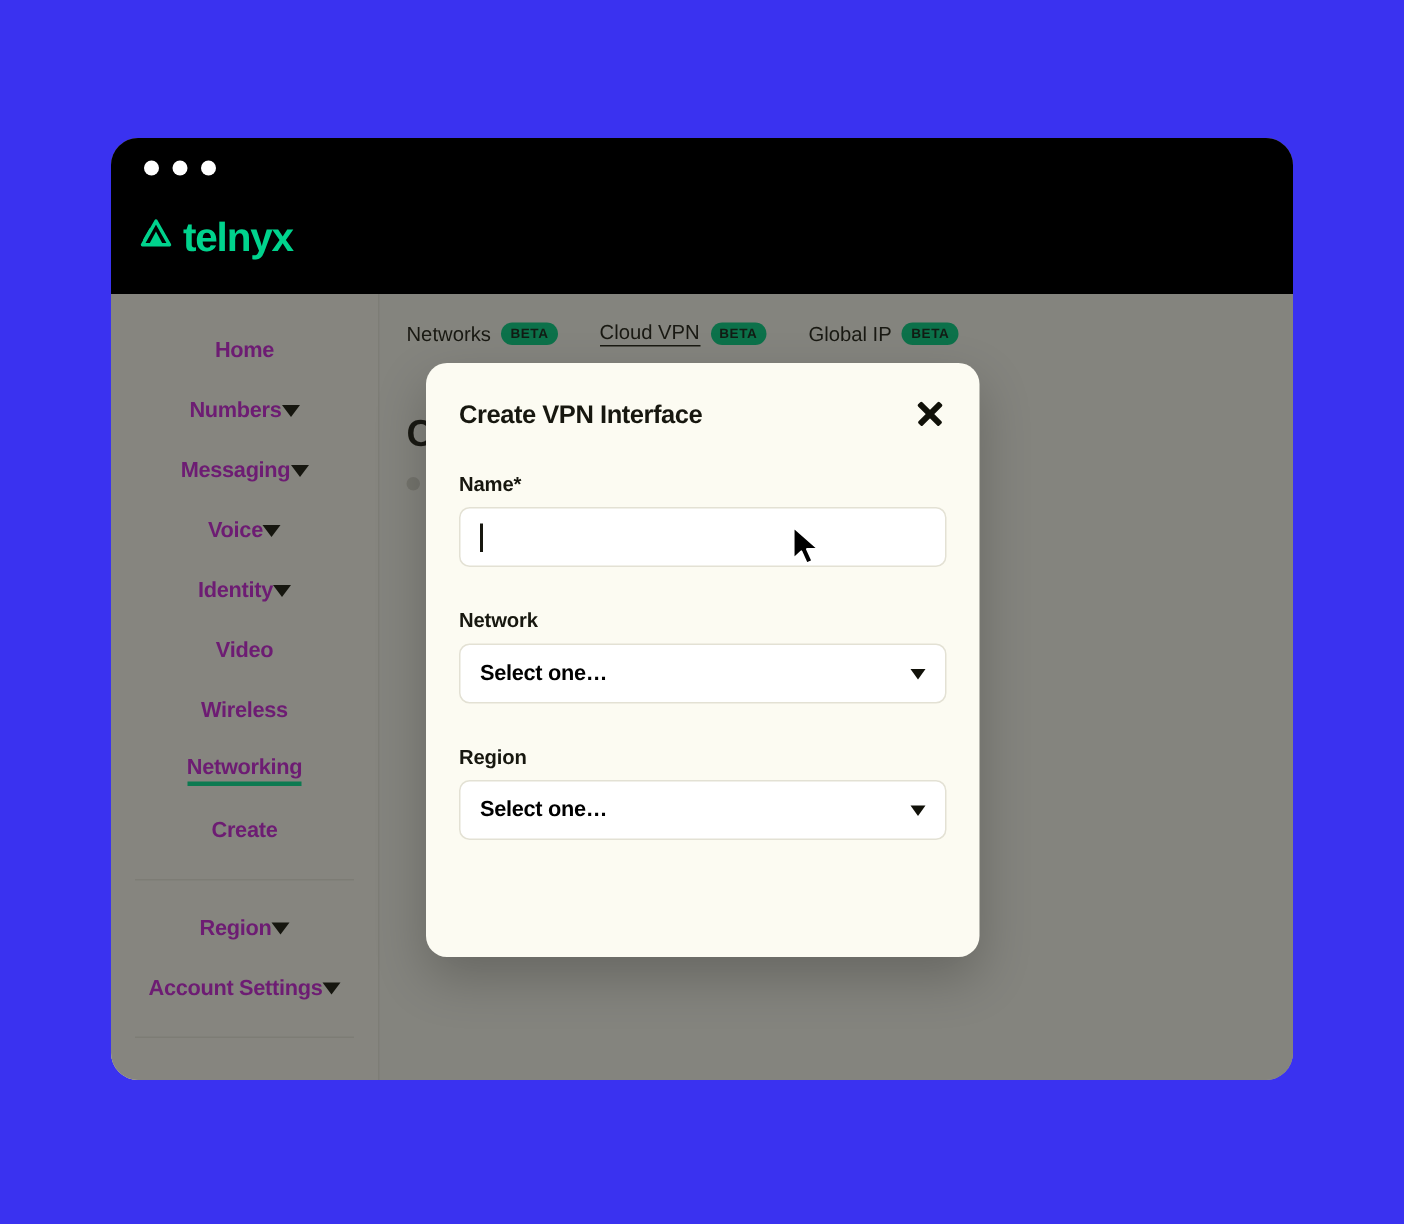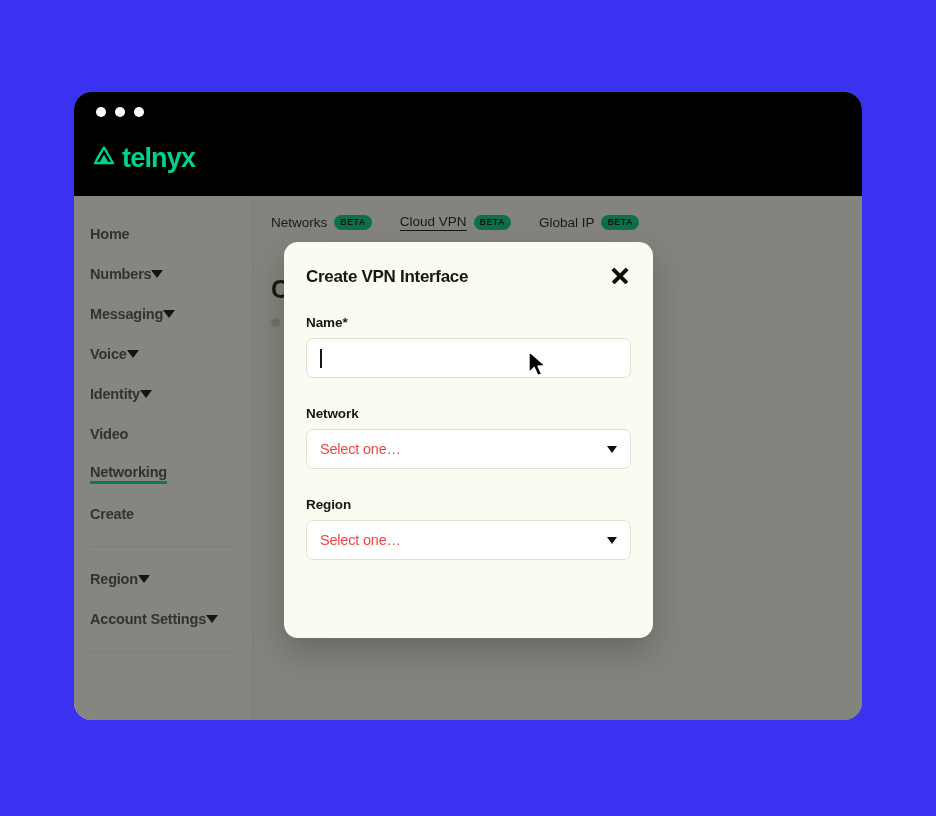--- a/index.html
+++ b/index.html
@@ -67,26 +67,26 @@
   #sidebar {
     position: absolute; left: 0; top: 0;
     width: 179px; height: 100%;
     background: #cbcac3;
     border-right: 1px solid #bdbcb5;
     padding-top: 18px;
     z-index: 10;
   }
   .nav-item {
     position: relative;
-    display: flex; align-items: center; justify-content: flex-start;
+    display: flex; align-items: center; justify-content: center;
     height: 40px;
     margin: 0 16px;
     font-size: 14.5px;
     font-weight: 700;
-    color: #404040;
+    color: #a21caf;
     letter-spacing: -0.2px;
     cursor: pointer;
   }
   .nav-label { position: relative; display: inline-block; }
   .nav-item.active .nav-label {
     border-bottom: 3px solid #00b877;
     padding-bottom: 1px;
   }
   .caret-down {
     width: 0; height: 0;
@@ -220,22 +220,22 @@
     height: 40px;
     background: #ffffff;
     border: 1px solid #e3e1d4;
     border-radius: 7px;
     display: flex; align-items: center; justify-content: space-between;
     padding: 0 13px;
     cursor: pointer;
   }
   .select-value {
     font-size: 14.5px;
-    font-weight: 400;
-    color: #ef4444;
+    font-weight: 700;
+    color: #000000;
     letter-spacing: -0.2px;
   }
   .select-caret {
     width: 0; height: 0;
     border-left: 5px solid transparent;
     border-right: 5px solid transparent;
     border-top: 7px solid #111109;
   }
 
   #modal-actions {
@@ -313,20 +313,23 @@
       <div class="nav-item">
         <span class="nav-label">Voice</span>
         <span class="caret-down"></span>
       </div>
       <div class="nav-item">
         <span class="nav-label">Identity</span>
         <span class="caret-down"></span>
       </div>
       <div class="nav-item">
         <span class="nav-label">Video</span>
+      </div>
+      <div class="nav-item">
+        <span class="nav-label">Wireless</span>
       </div>
       <div class="nav-item active">
         <span class="nav-label">Networking</span>
       </div>
       <div class="nav-item">
         <span class="nav-label">Create</span>
       </div>
 
       <div class="nav-divider"></div>
 

